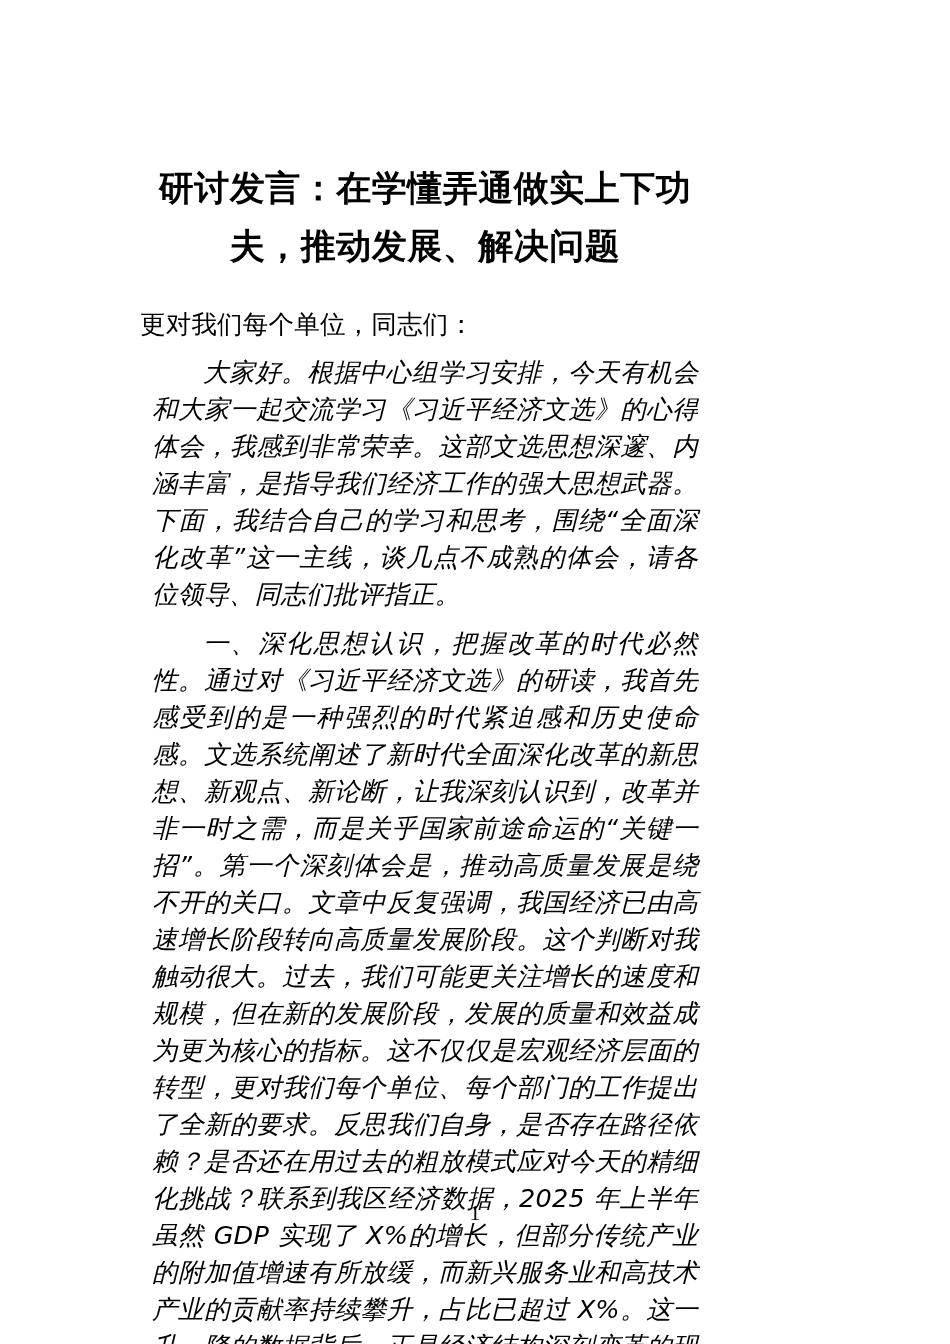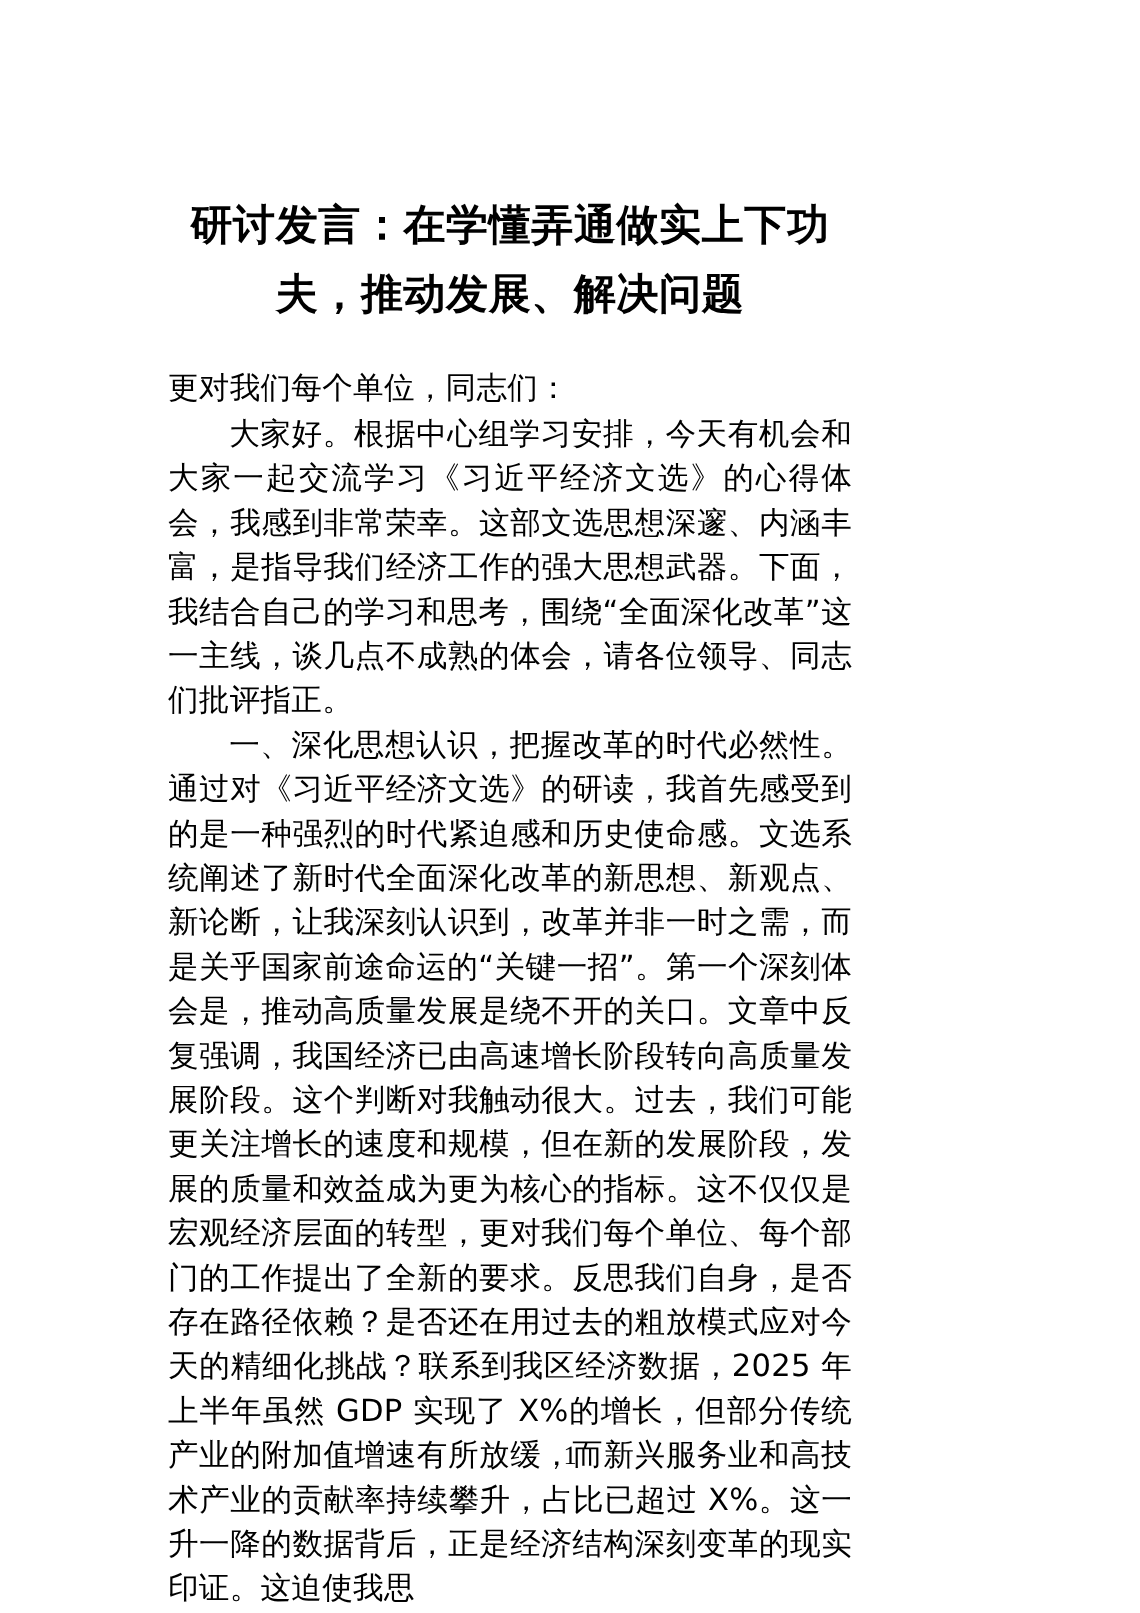--- a/index.html
+++ b/index.html
@@ -34,25 +34,26 @@
   .salutation {
     font-size: 25.5px;
     line-height: 1.45;
     margin: 0 0 2px 0;
     text-align: justify;
     letter-spacing: 0.2px;
   }
   .para {
     font-size: 25.5px;
     line-height: 1.45;
-    margin: 0;
+    margin: 12px;
     text-align: justify;
     text-justify: inter-ideograph;
     text-indent: 2em;
     letter-spacing: 0.2px;
+    font-style: italic;
   }
   .page-number {
     position: absolute;
     bottom: 118px;
     left: 0;
     width: 950px;
     text-align: center;
     font-size: 22px;
     font-family: "Liberation Serif", serif;
   }

